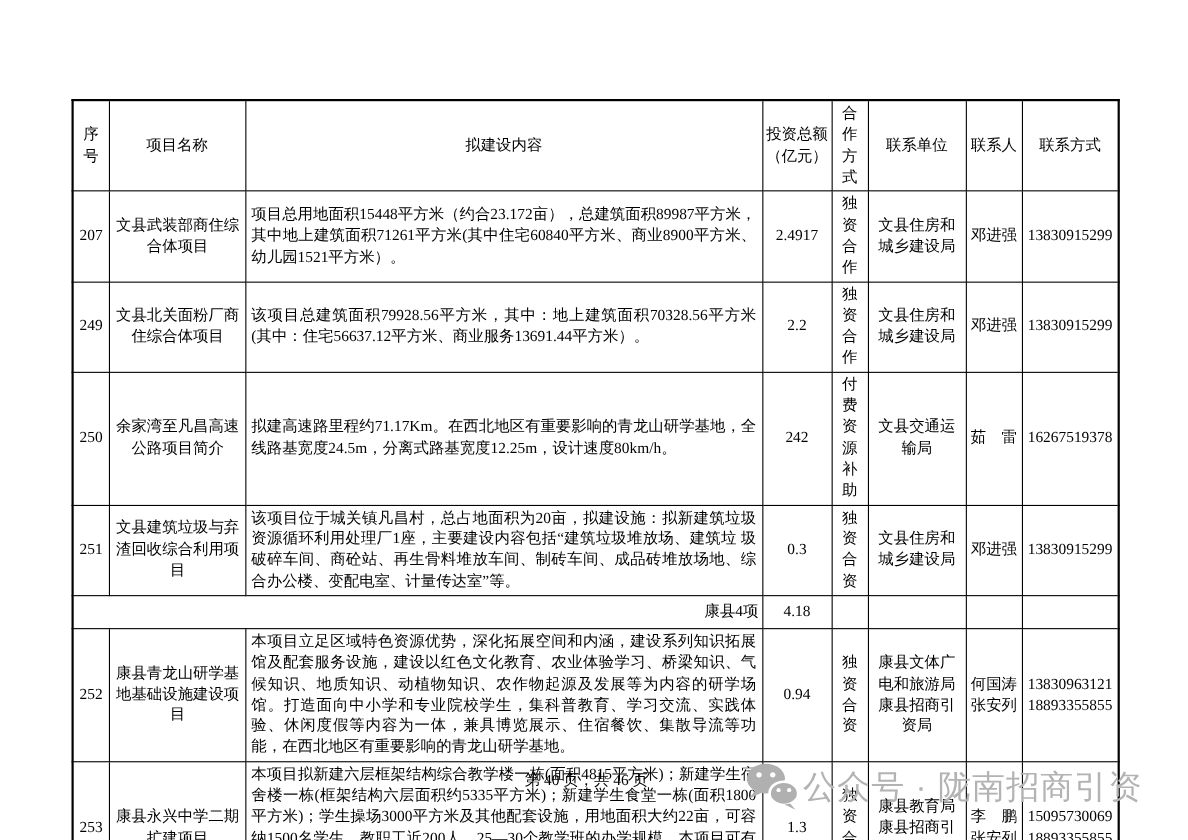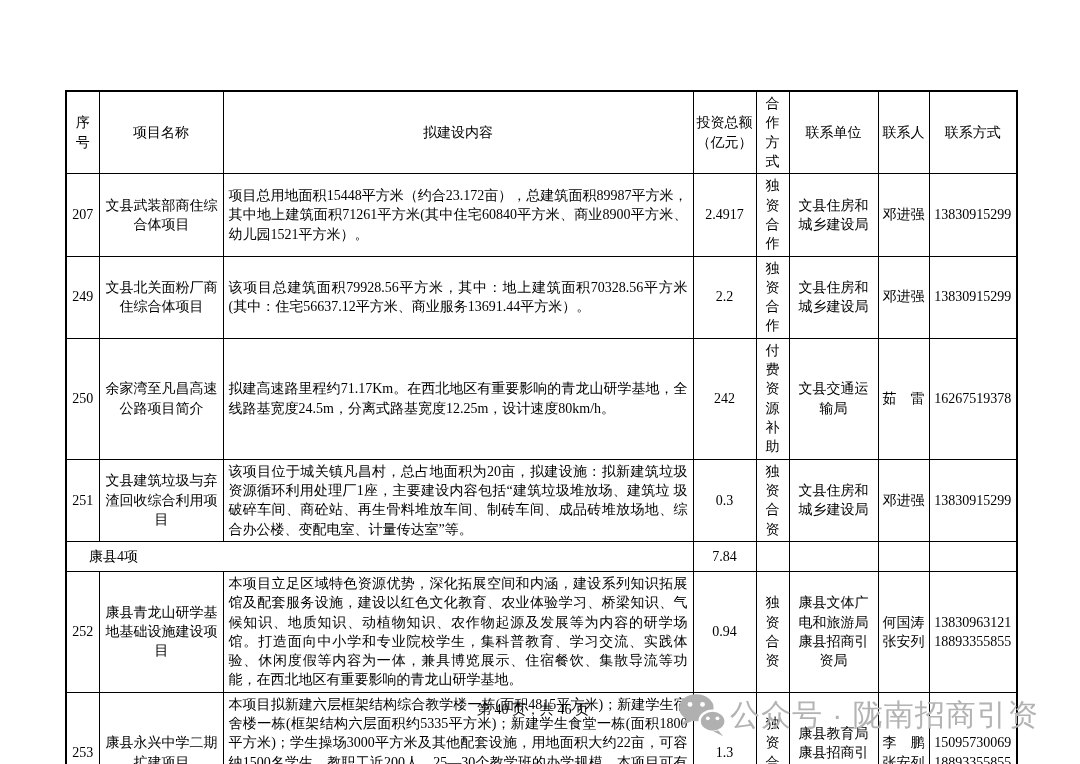--- a/index.html
+++ b/index.html
@@ -31,21 +31,21 @@
     text-align: center;
     line-height: 1.38;
     white-space: pre-line;
     overflow: hidden;
   }
   .project-table td.cell-content {
     text-align: justify;
     padding: 2px 5px;
   }
   .project-table td.cell-name { text-align: center; padding-left: 4px; }
-  .project-table td.cell-section-label { text-align: left; padding-left: 22px; }
+  .project-table td.cell-section-label { text-align: right; padding-left: 22px; }
   tr.r-header  { height: 40px; }
   tr.r-248     { height: 69px; }
   tr.r-249     { height: 59px; }
   tr.r-250     { height: 67px; }
   tr.r-251     { height: 73px; }
   tr.r-section { height: 30px; }
   tr.r-252     { height: 100px; }
   tr.r-253     { height: 115px; }
   .page-footer {
     position: absolute;
@@ -144,21 +144,21 @@
         <td class="cell-investment">0.3</td>
         <td class="cell-cooperation">独资
 合资</td>
         <td class="cell-unit">文县住房和城乡建设局</td>
         <td class="cell-person">邓进强</td>
         <td class="cell-phone">13830915299</td>
       </tr>
 
       <tr class="r-section">
         <td class="cell-section-label" colspan="3">康县4项</td>
-        <td class="cell-investment">7.84</td>
+        <td class="cell-investment">4.18</td>
         <td></td>
         <td></td>
         <td></td>
         <td></td>
       </tr>
 
       <tr class="r-252">
         <td class="cell-no">252</td>
         <td class="cell-name">康县青龙山研学基地基础设施建设项目</td>
         <td class="cell-content">本项目立足区域特色资源优势，深化拓展空间和内涵，建设系列知识拓展馆及配套服务设施，建设以红色文化教育、农业体验学习、桥梁知识、气候知识、地质知识、动植物知识、农作物起源及发展等为内容的研学场馆。打造面向中小学和专业院校学生，集科普教育、学习交流、实践体验、休闲度假等内容为一体，兼具博览展示、住宿餐饮、集散导流等功能，在西北地区有重要影响的青龙山研学基地。</td>

